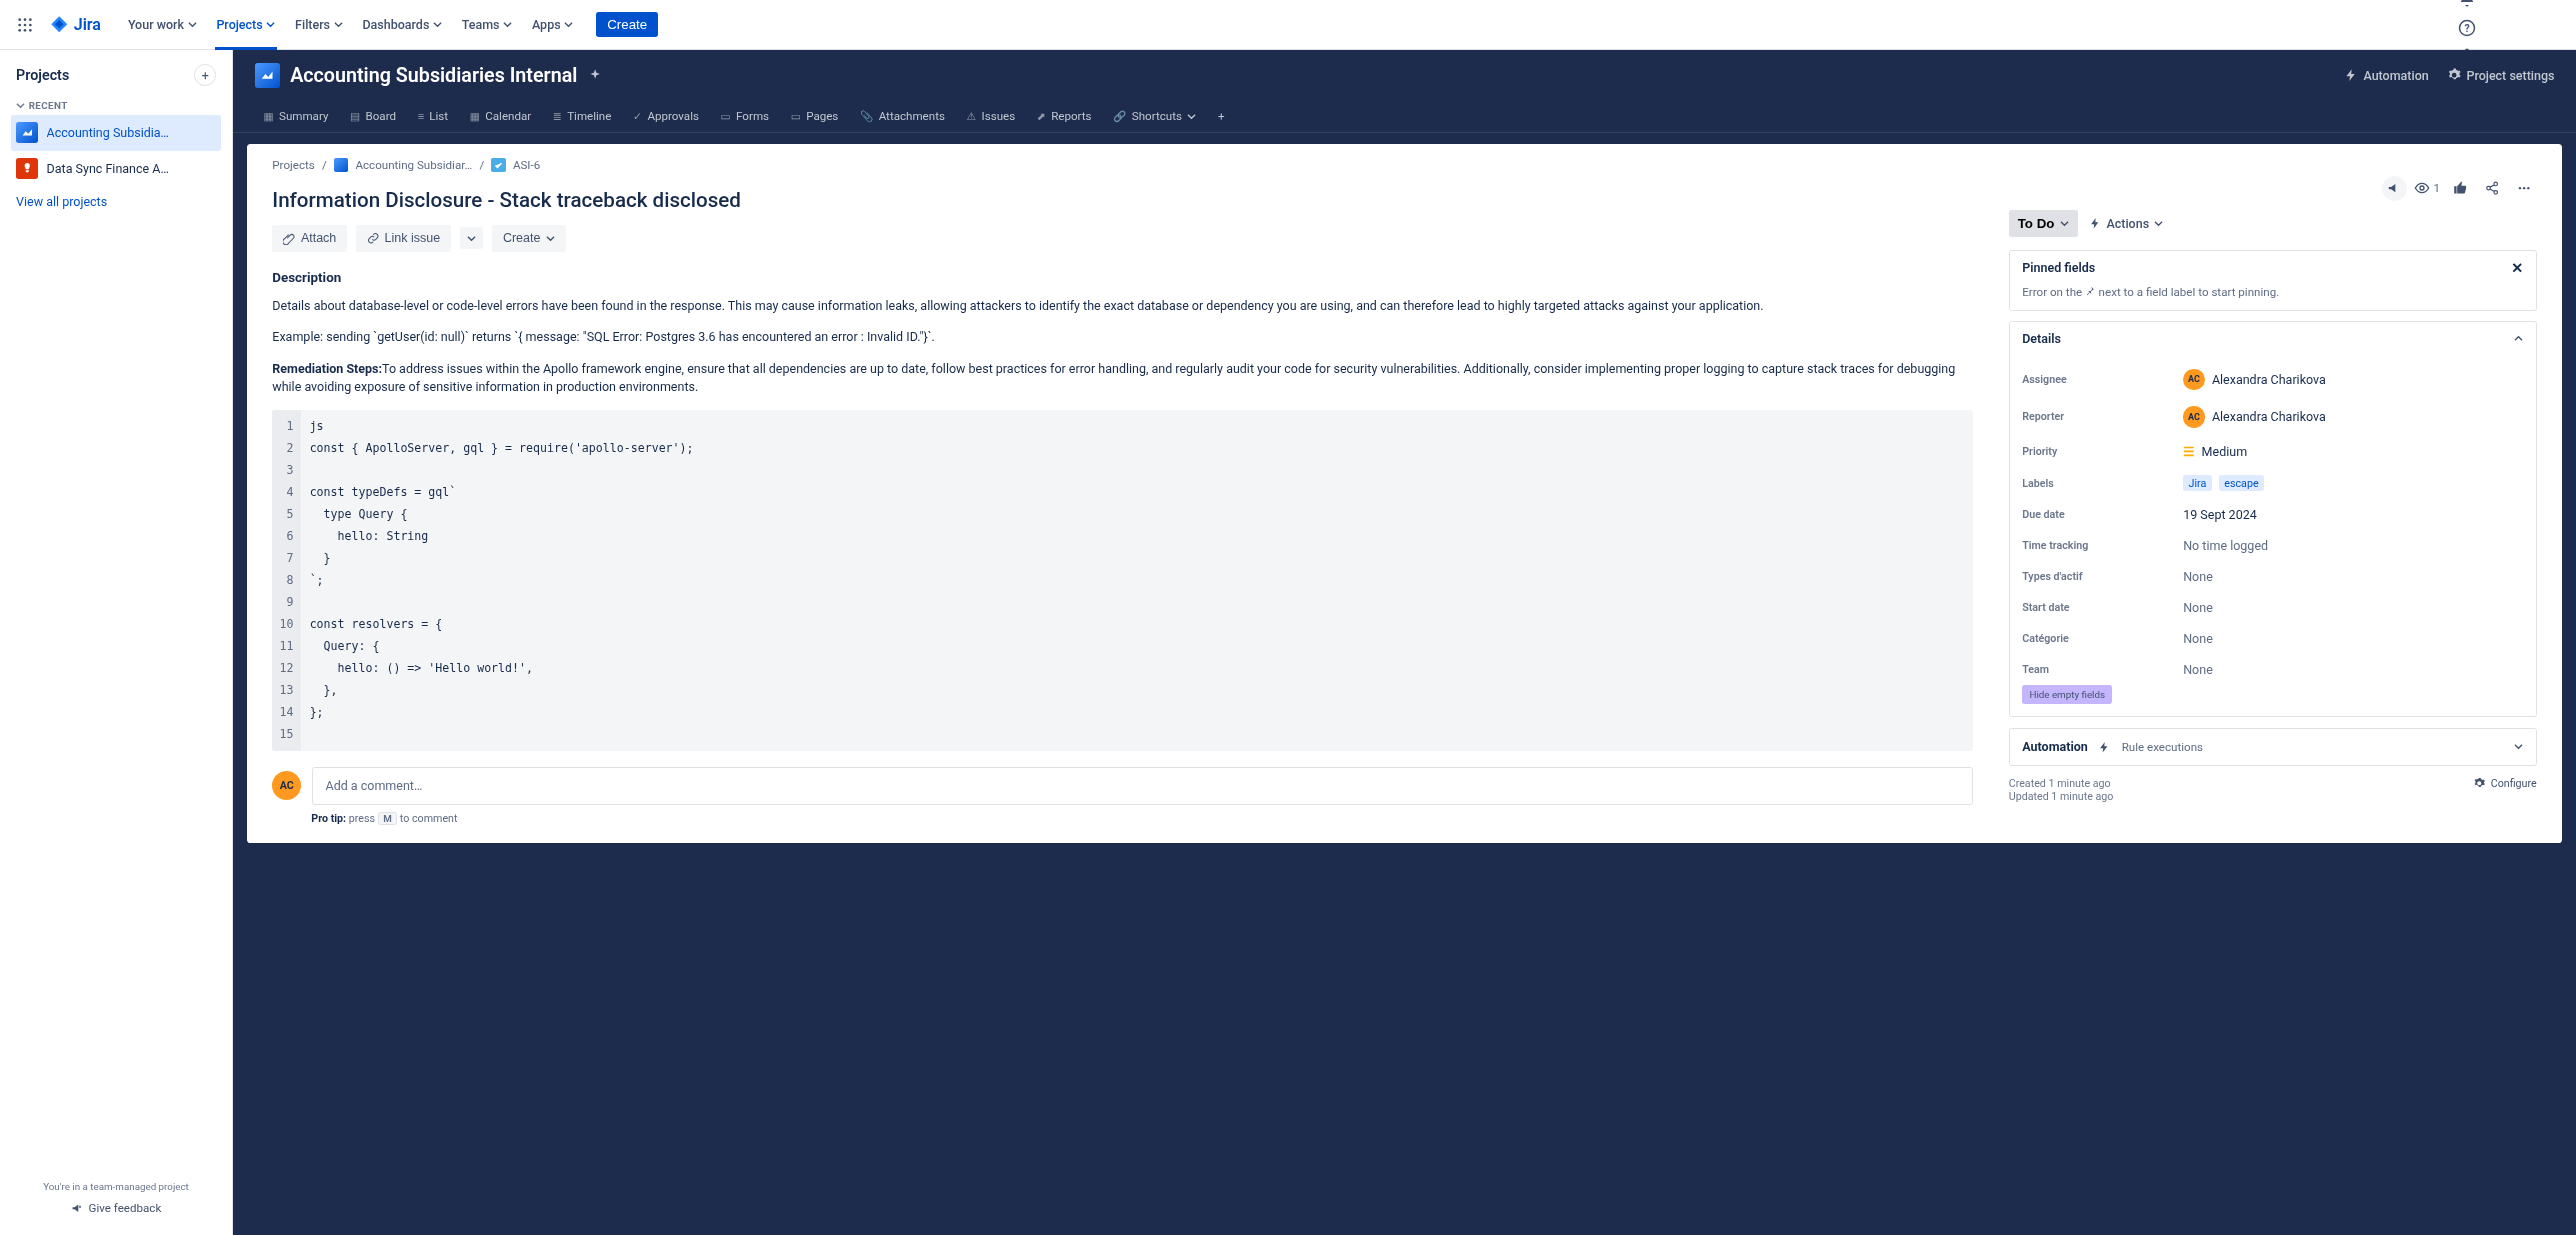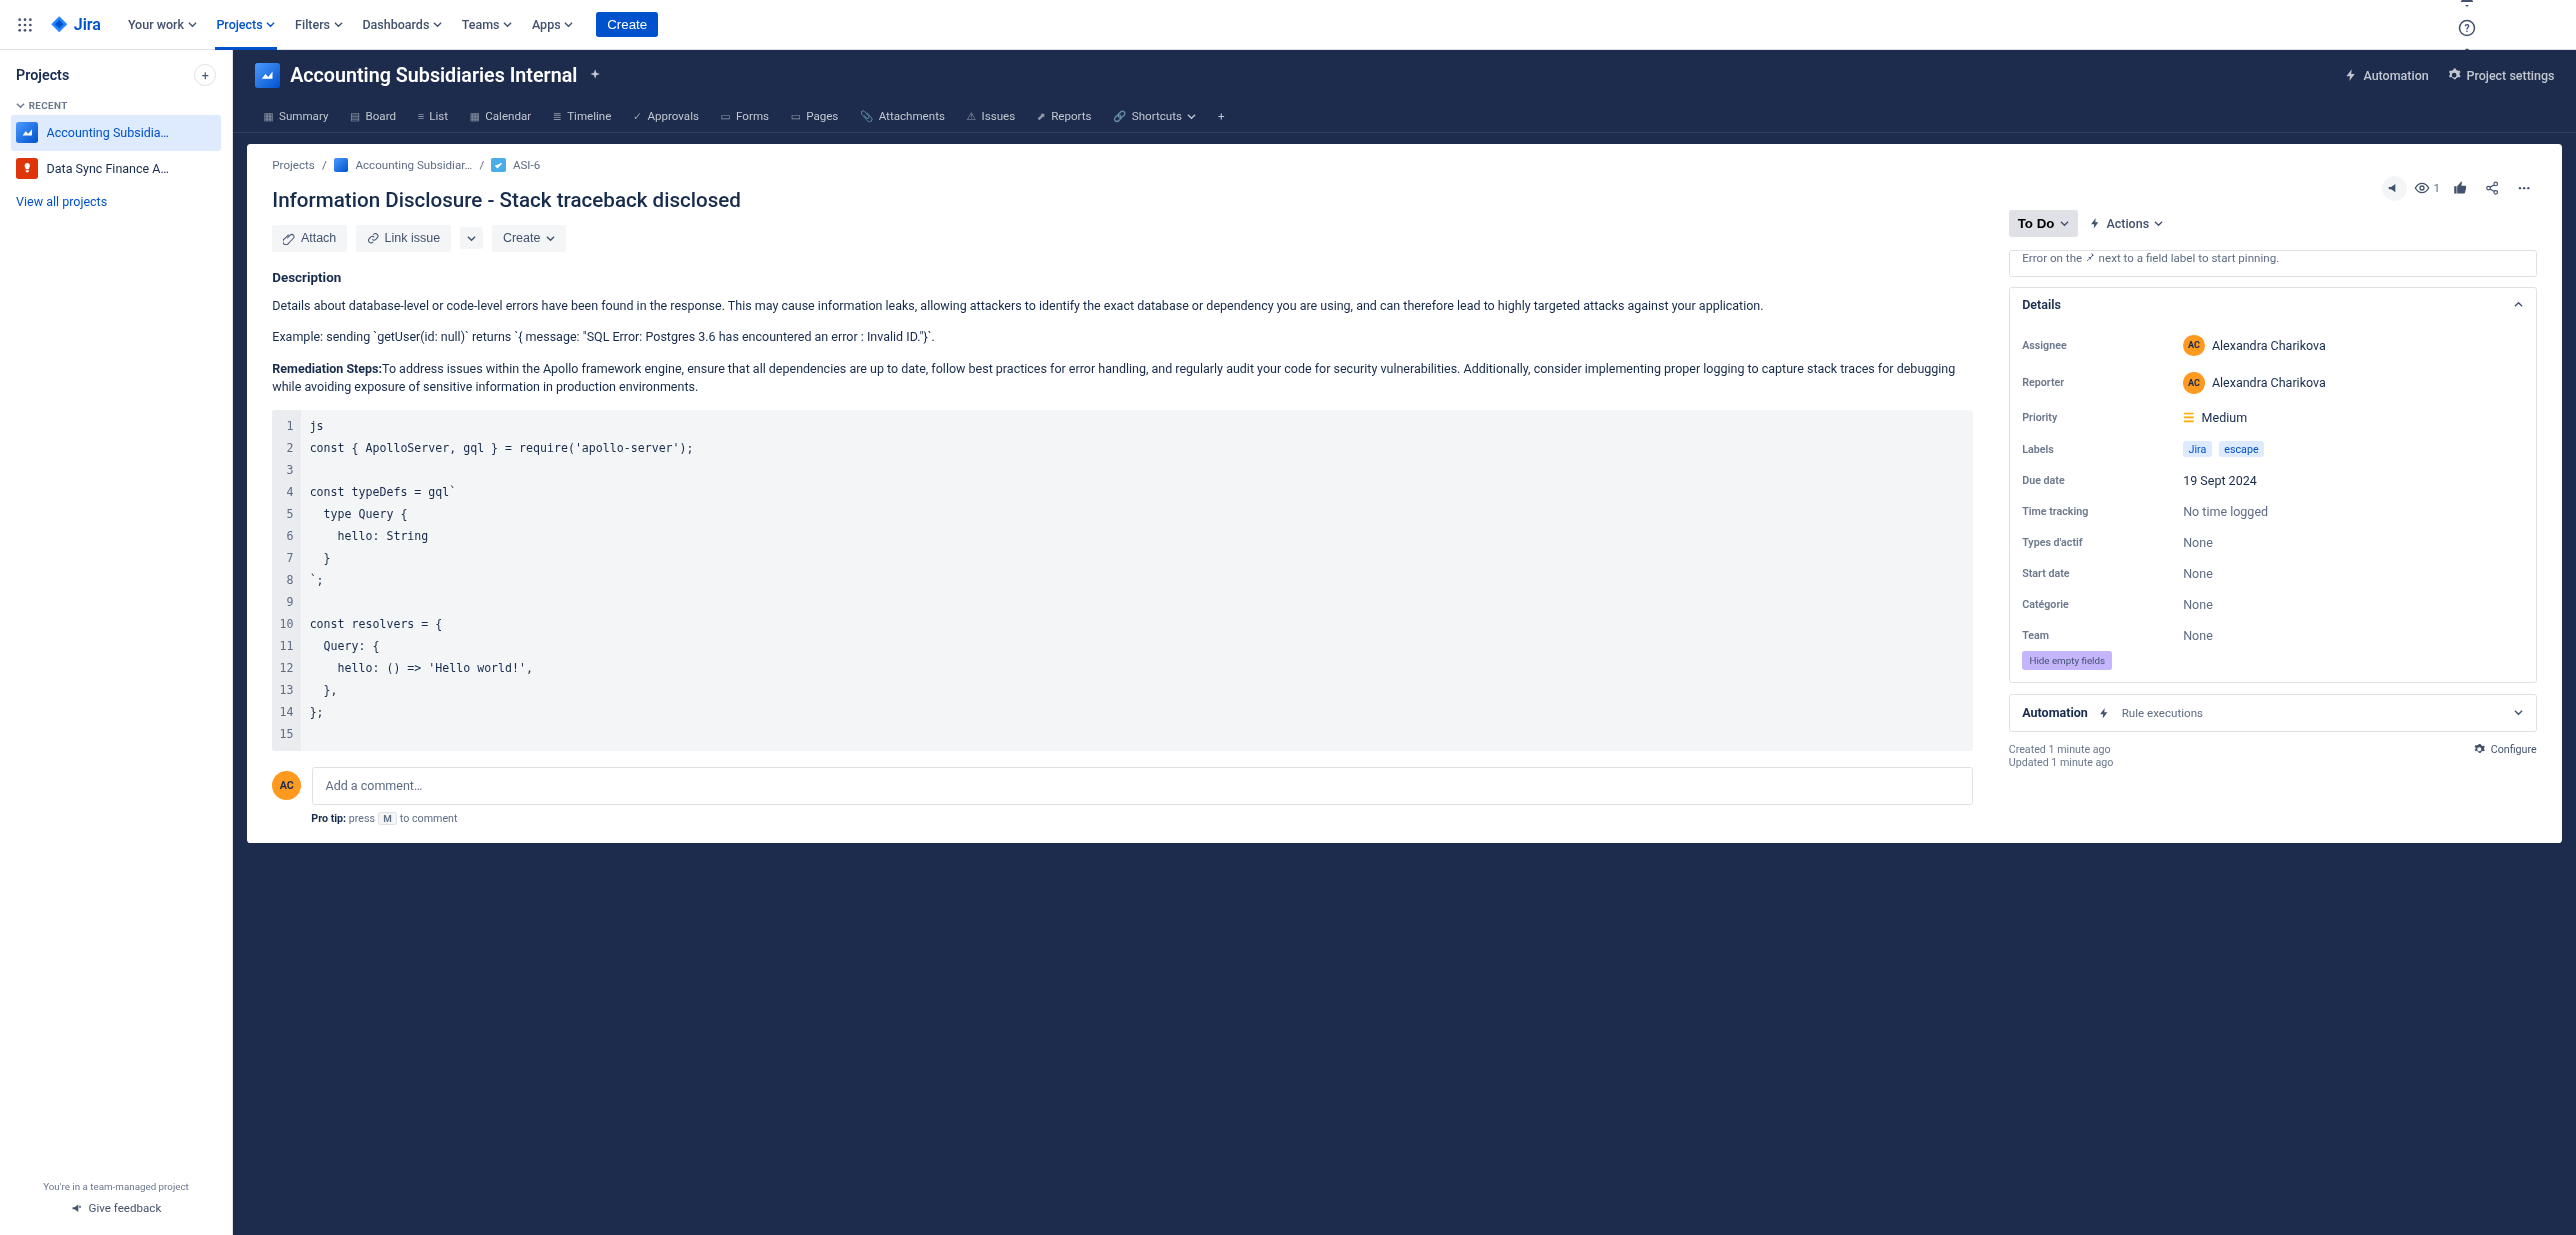--- a/index.html
+++ b/index.html
@@ -443,20 +443,24 @@
                   <svg width="12.5" height="12.5" viewBox="0 0 24 24">
                     <path fill="#42526e" d="M13 2L4 14h6l-1 8 9-12h-6z"></path>
                   </svg>
                   <span>Actions</span>
                   <svg class="chev" viewBox="0 0 10 10" width="9" height="9">
                     <path d="M1 3 L5 7 L9 3" stroke="#42526e" fill="none" stroke-width="1.5"></path>
                   </svg>
                 </div>
             </div>
             <div class="panel">
+              <div class="panel-h">
+                  <span>Pinned fields</span>
+                  <span style="font-size:14.3px;">✕</span>
+                </div>
               <div class="panel-sub"><span>Error on the </span><svg width="10.7" height="10.7" viewBox="0 0 24 24" style="display:inline;">
                     <path fill="#42526e" d="M14 4l6 6-3 1-4 4 1 5-3-3-6 6-1-1 6-6-3-3 5 1 4-4z"></path>
                   </svg><span> next to a field label to start pinning.</span></div>
             </div>
             <div class="panel">
               <div class="panel-h">
                   <span>Details</span>
                   <svg class="chev" viewBox="0 0 10 10" width="10.7" height="10.7">
                     <path d="M1 7 L5 3 L9 7" stroke="#42526e" fill="none" stroke-width="1.5"></path>
                   </svg>

